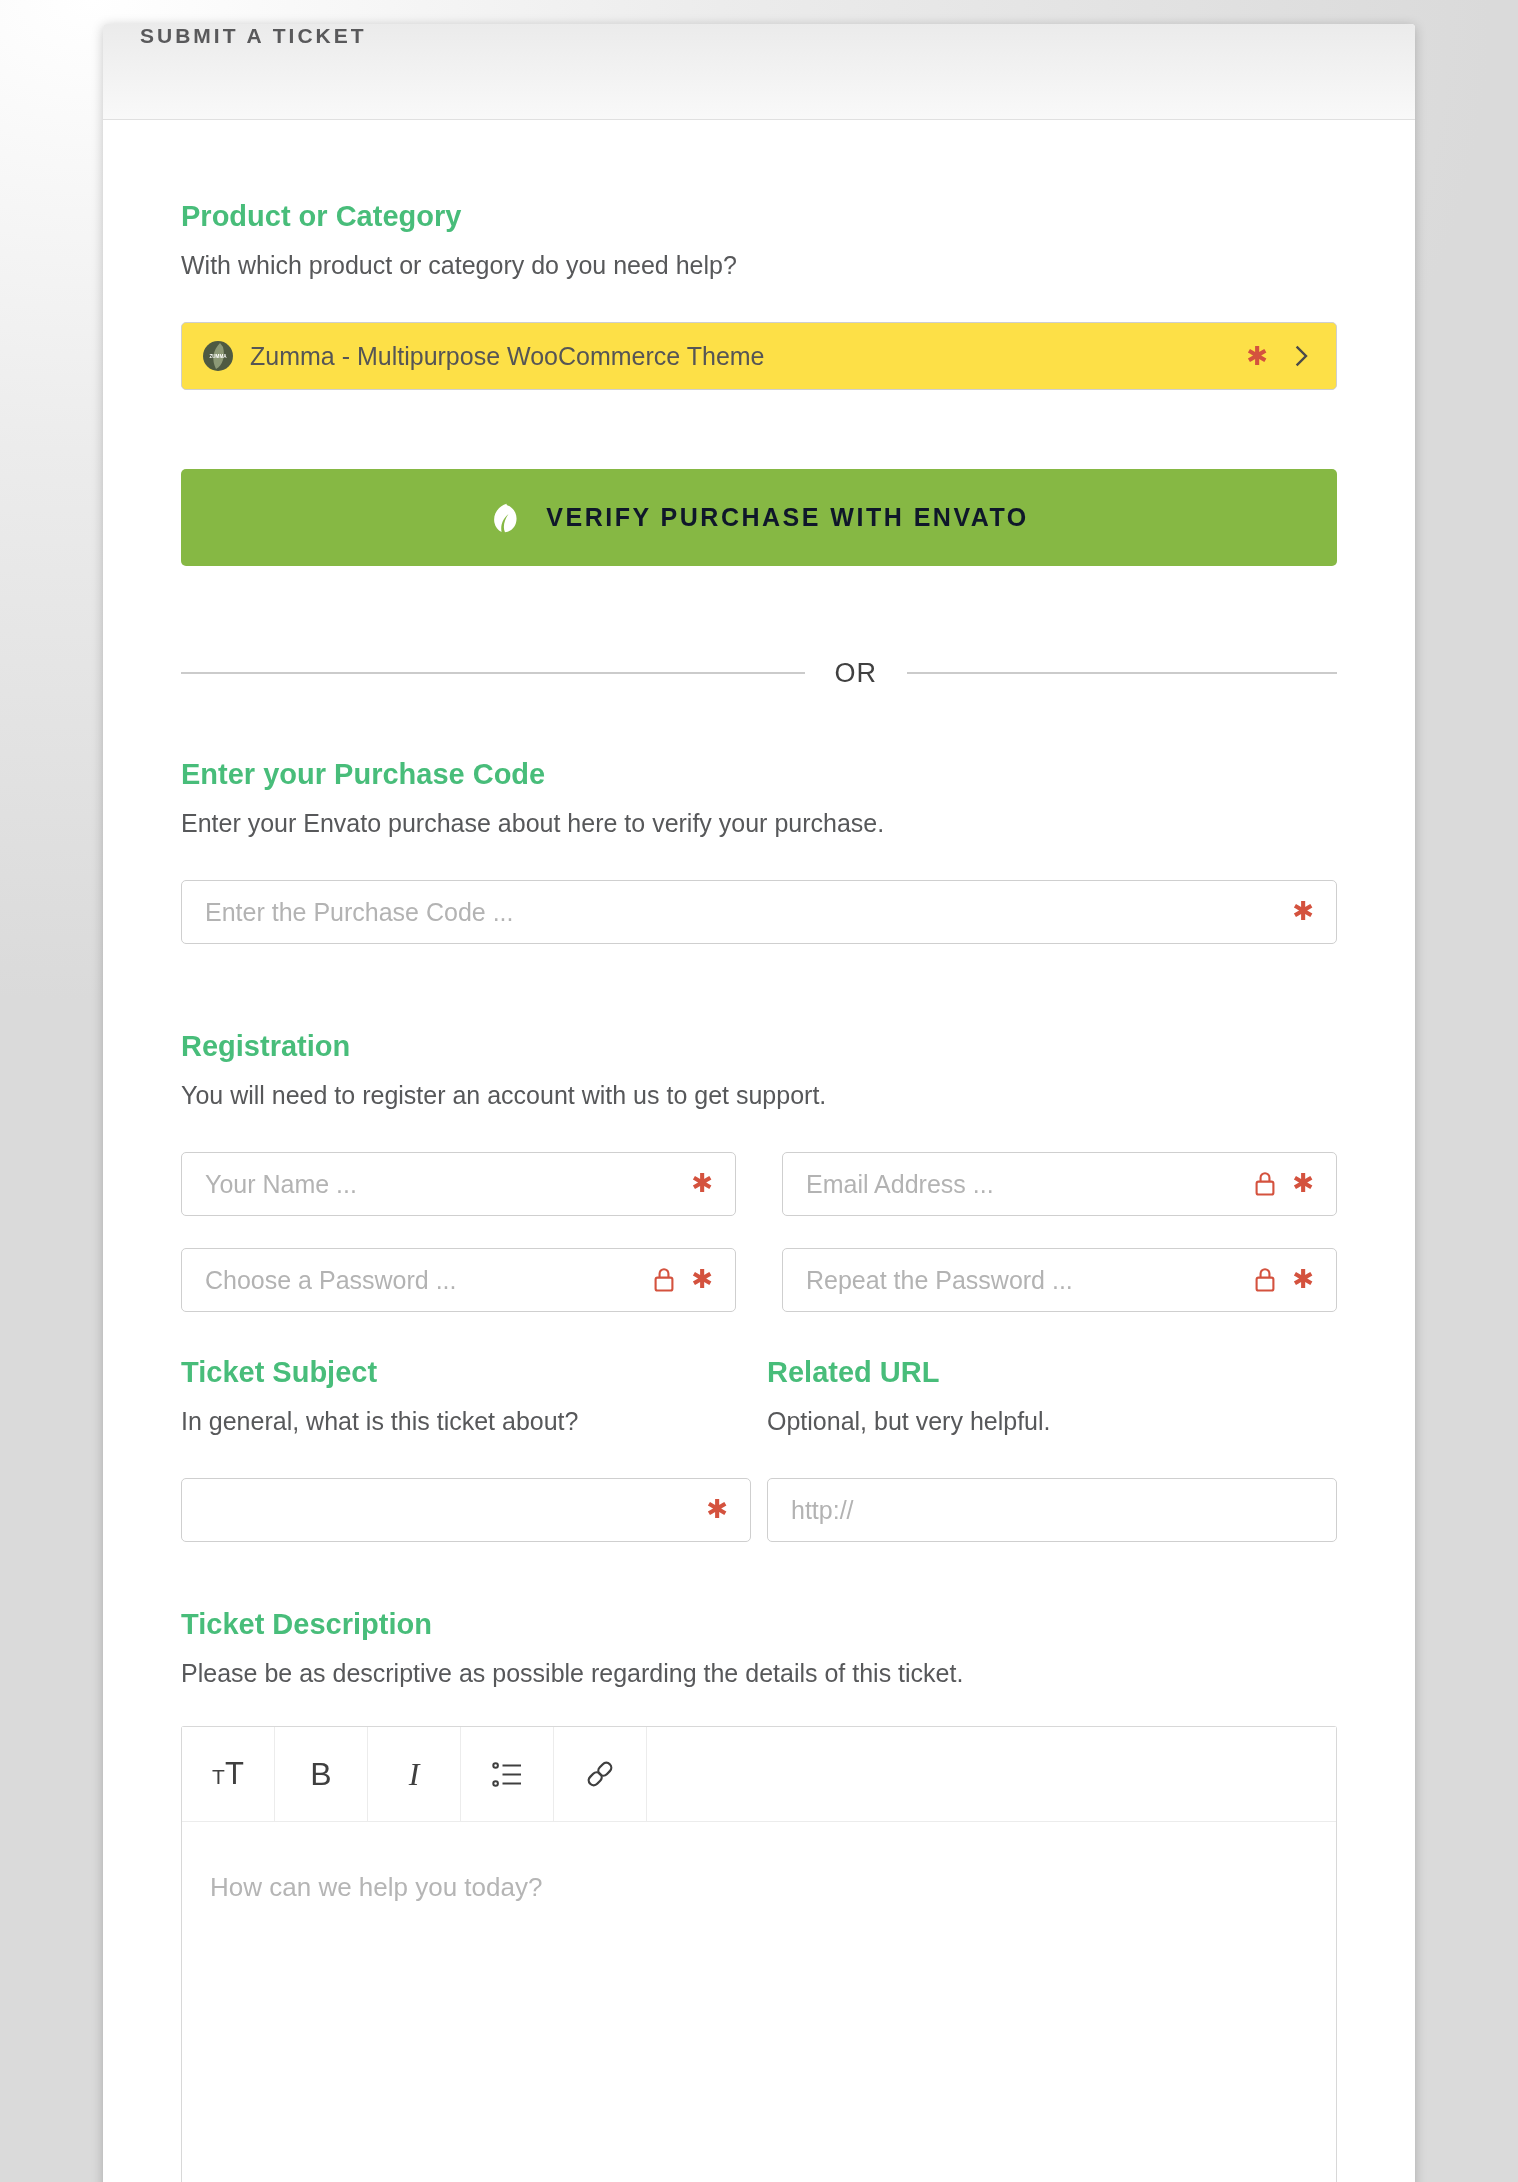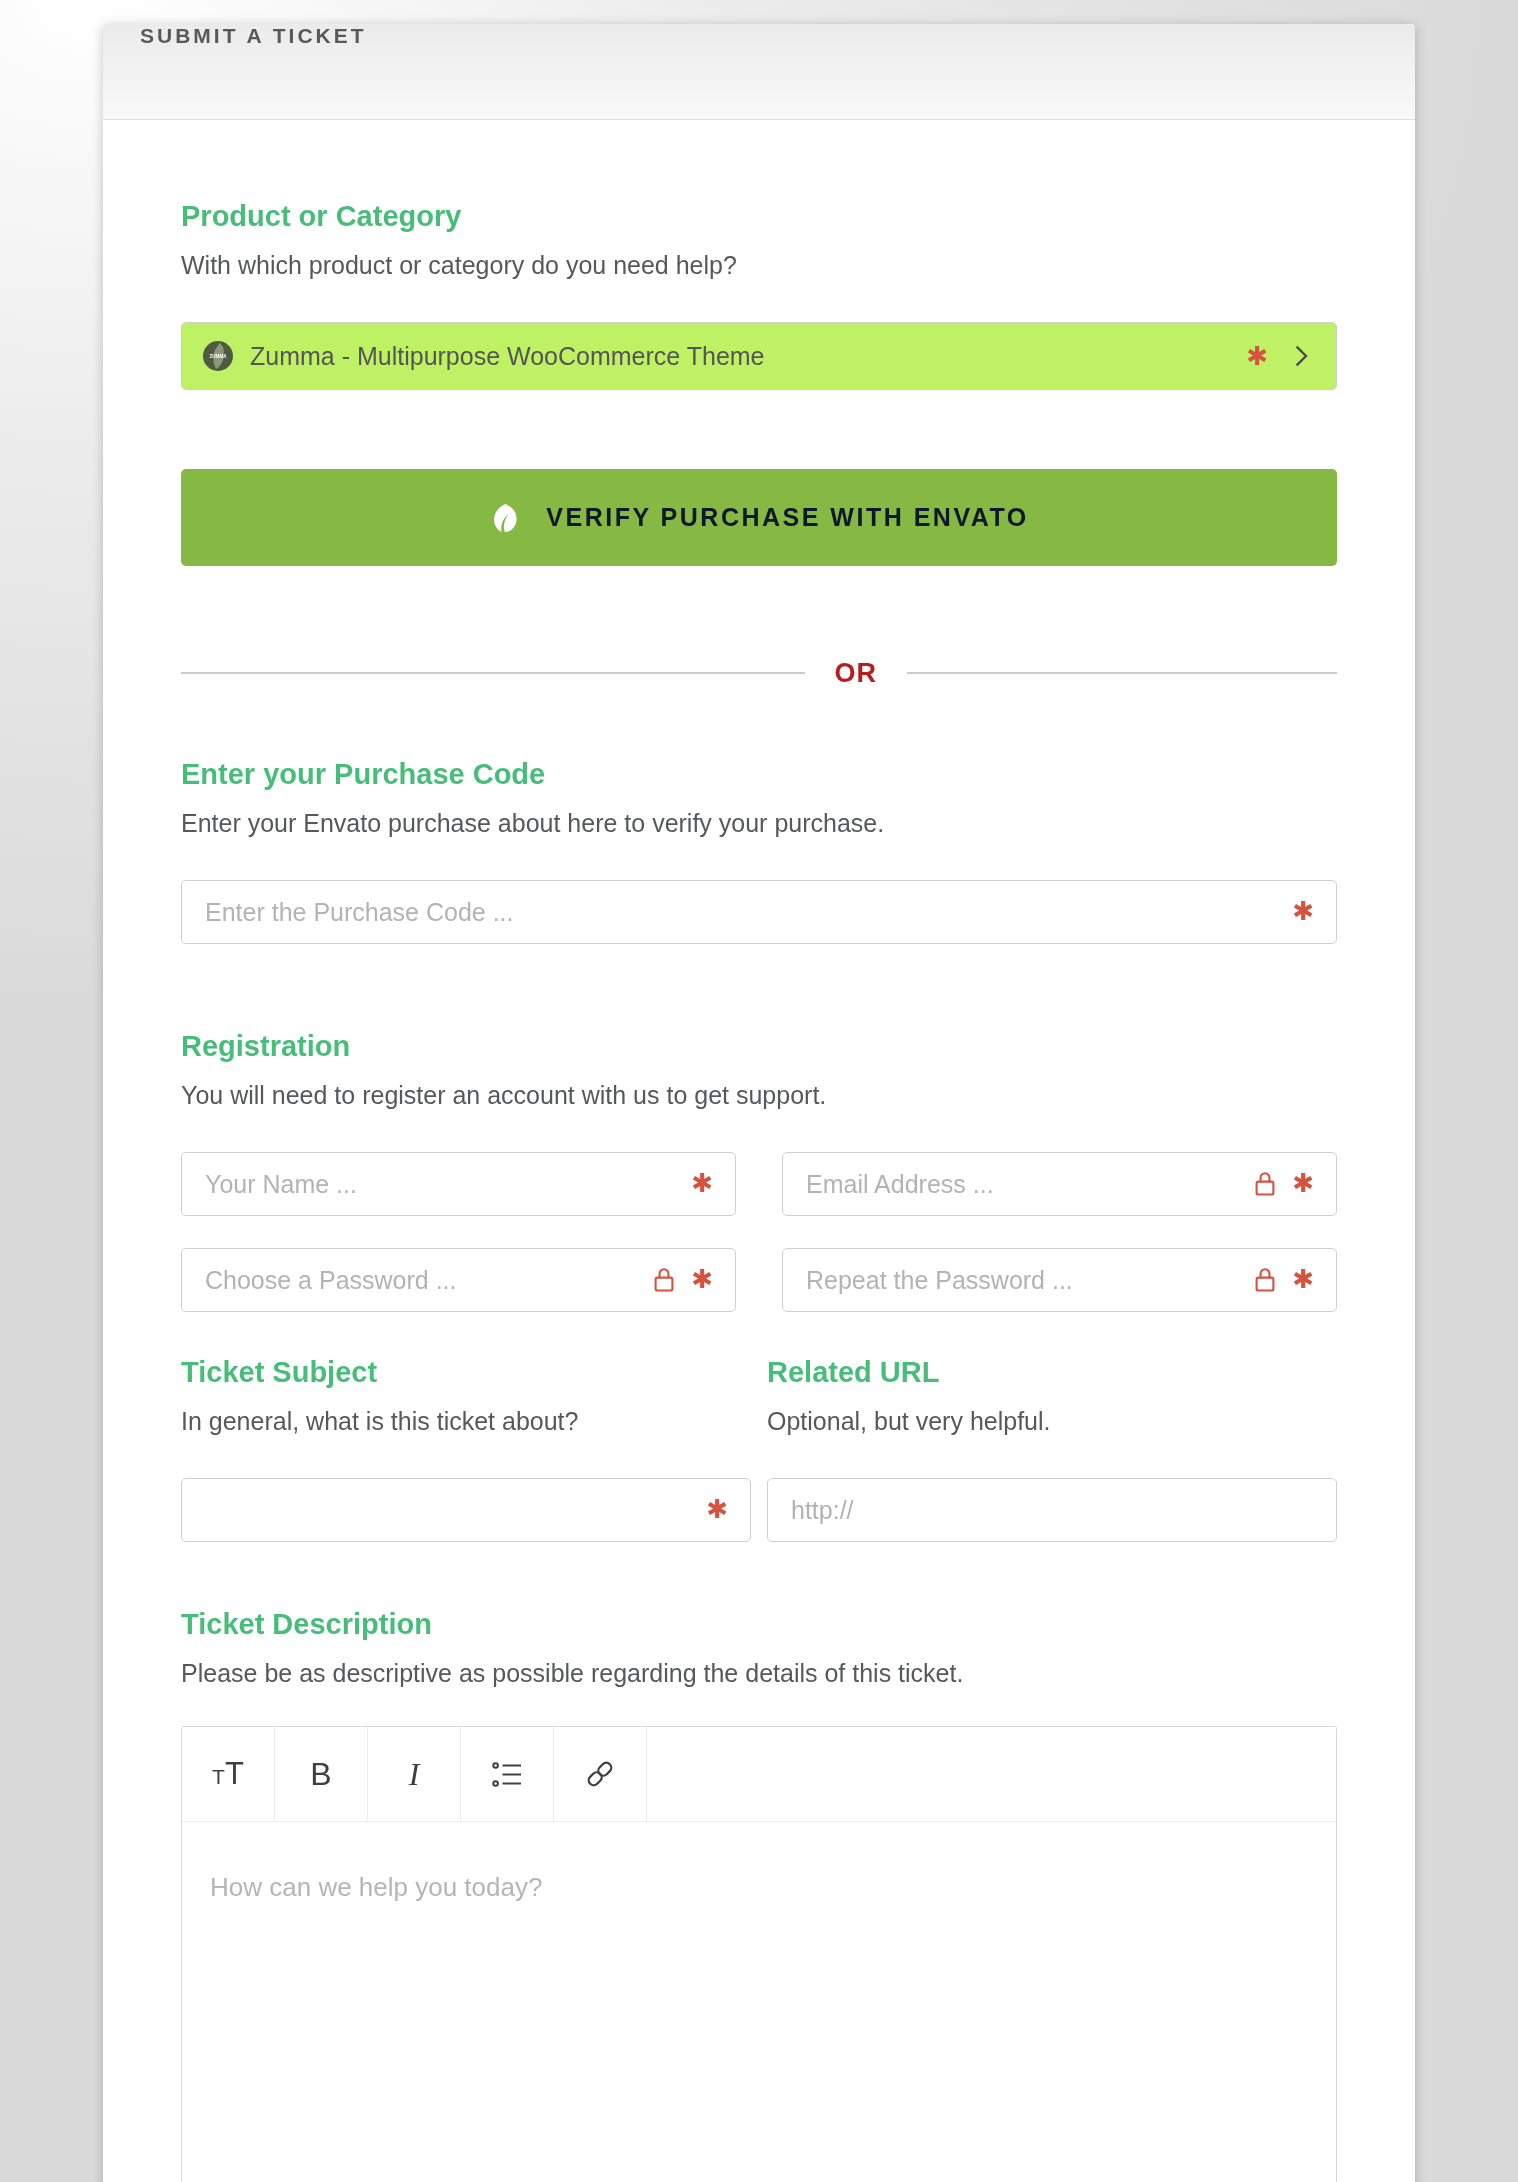--- a/index.html
+++ b/index.html
@@ -43,21 +43,21 @@
   .req{
     position:absolute;right:23px;top:50%;transform:translateY(-52%);
     color:#d4523e;font-size:26px;line-height:1;font-weight:700;
   }
   .lock{
     position:absolute;right:60px;top:50%;transform:translateY(-50%);line-height:0;
   }
 
   
   .select{
-    height:68px;border:1px solid #cfcfcf;border-radius:5px;background:#bef264;
+    height:68px;border:1px solid #cfcfcf;border-radius:5px;background:#fde047;
     display:flex;align-items:center;padding:0 20px 0 21px;cursor:pointer;
     margin-bottom:79px;
   }
   .avatar{width:30px;height:30px;line-height:0;flex:0 0 auto;}
   .select-label{margin-left:17px;font-size:25px;color:#555;flex:1 1 auto;}
   .select .sel-req{color:#d4523e;font-size:26px;font-weight:700;margin-right:18px;}
   .chev{line-height:0;}
 
   
   .verify-btn{
@@ -68,21 +68,21 @@
   .verify-btn .v-label{
     color:#0f172a;font-size:25px;font-weight:700;letter-spacing:2.5px;
     font-family:"Liberation Sans","DejaVu Sans",sans-serif;
   }
 
   
   .or-divider{display:flex;align-items:center;height:34px;margin-bottom:68px;}
   .or-divider .line{height:2px;background:#cbcbcb;}
   .or-divider .line.l{flex:1.45;}
   .or-divider .line.r{flex:1;}
-  .or-divider .or-text{margin:4px 30px;font-size:27px;color:#b91c1c;letter-spacing:1px;font-weight:bold;}
+  .or-divider .or-text{margin:4px 30px;font-size:27px;color:#404040;letter-spacing:1px;}
 
   .mb-sec{margin-bottom:86px;}
   .reg-grid{display:grid;grid-template-columns:1fr 1fr;column-gap:46px;row-gap:32px;margin-bottom:44px;}
   .two-col{display:grid;grid-template-columns:1fr 1fr;column-gap:46px;margin-bottom:66px;gap:16px;}
 
   
   .editor{border:1px solid #d8d8d8;border-radius:3px;border-bottom:none;}
   .toolbar{display:flex;border-bottom:1px solid #ececec;background:#fff;}
   .tb-btn{
     width:93px;height:94px;background:#fff;border:none;border-right:1px solid #ececec;

